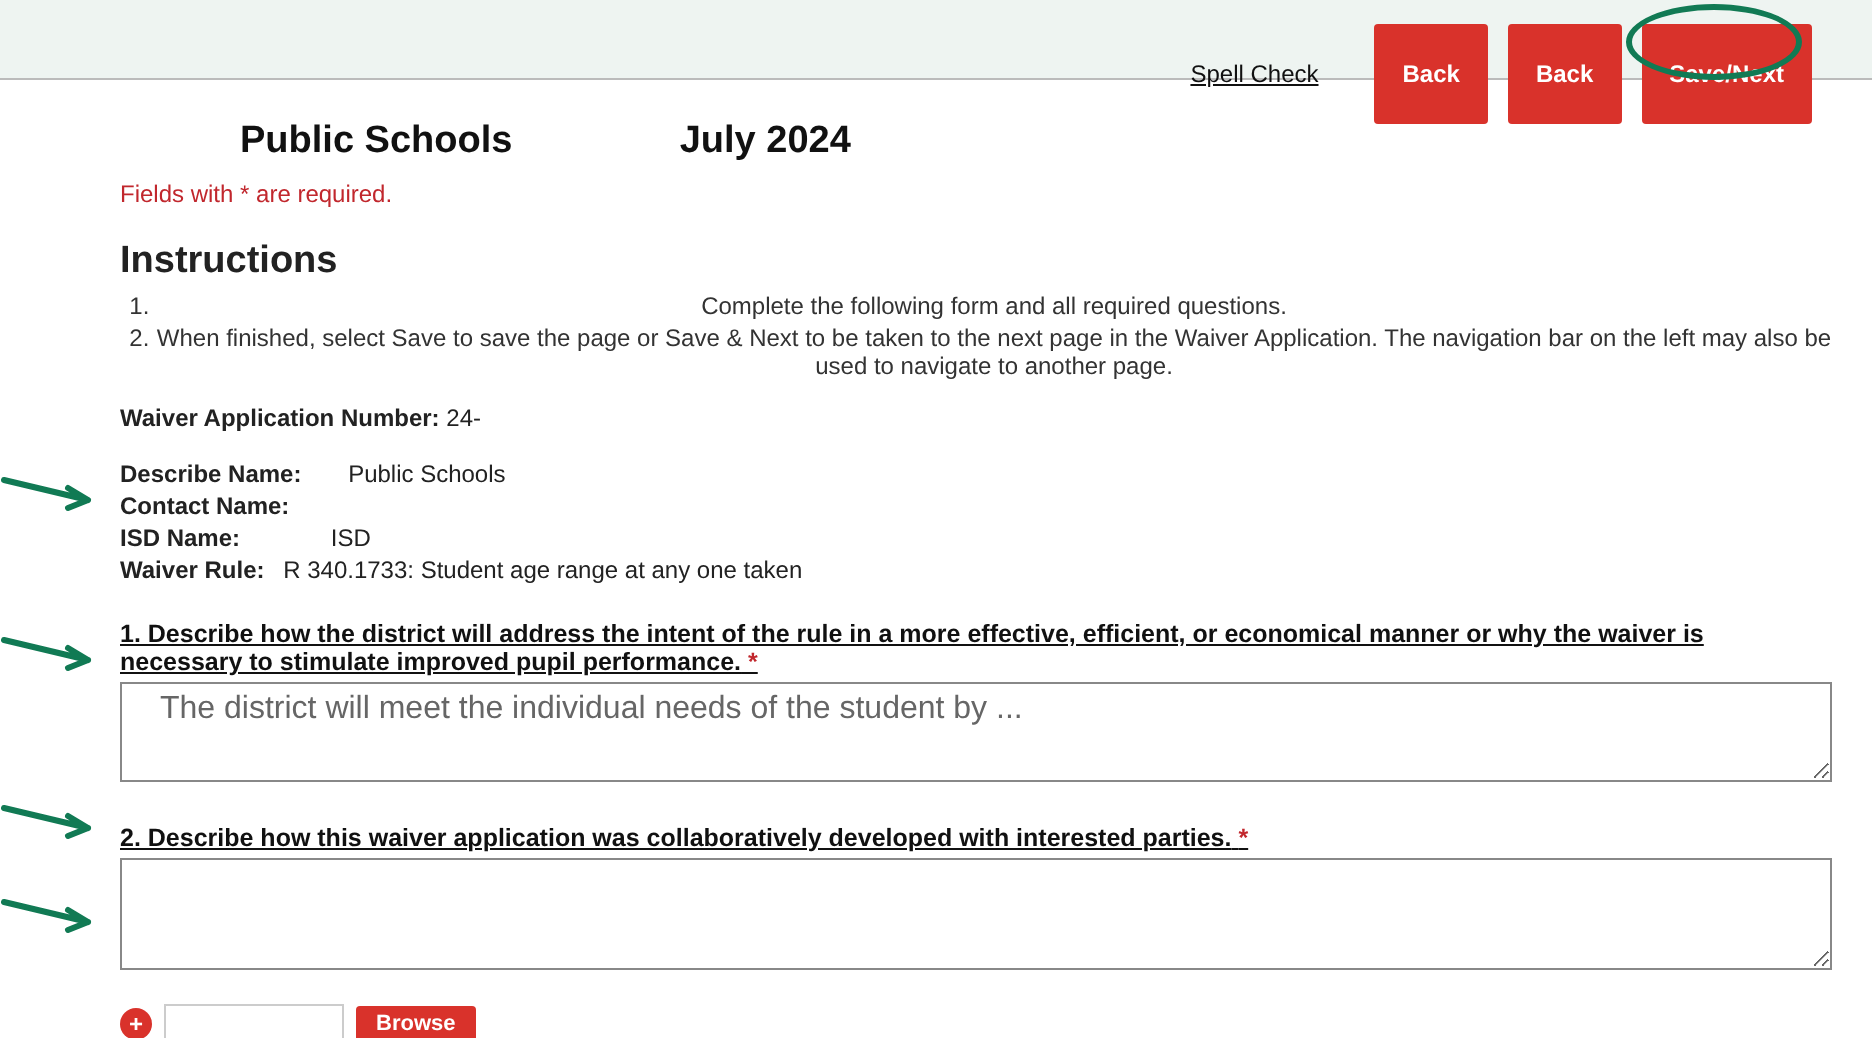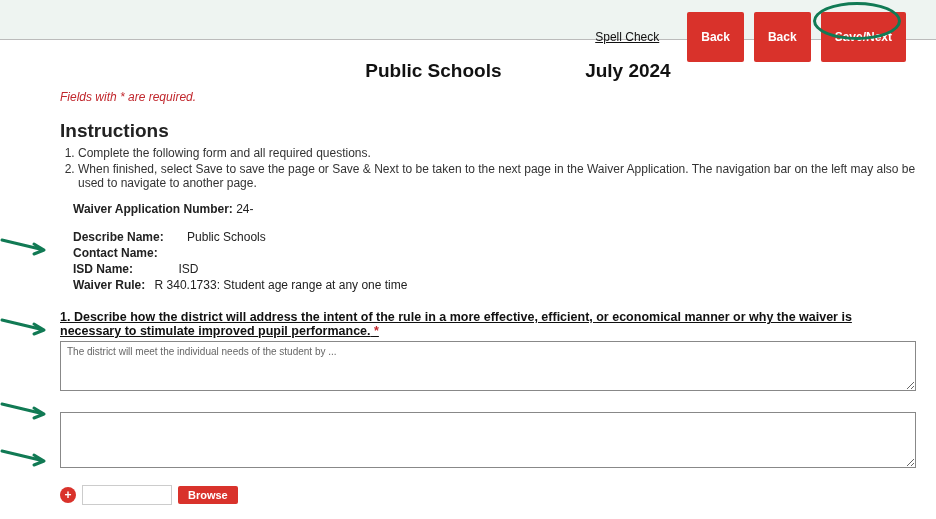--- a/index.html
+++ b/index.html
@@ -4,35 +4,35 @@
 <style>
   * { box-sizing: border-box; }
   html, body { margin:0; padding:0; font-family: "Segoe UI", Arial, sans-serif; font-size:13px; color:#222; background:#fff; }
   .topbar { height:40px; background:#eef4f1; border-bottom:1px solid #bbb; position:relative; }
   .topbar-inner { position:absolute; right:30px; top:12px; display:flex; align-items:center; gap:10px; }
   .spellcheck { color:#111; text-decoration:underline; font-size:12px; cursor:pointer; margin-right:18px; }
   .btn { display:inline-block; background:#d9322b; color:#fff; font-weight:600; font-size:12px; padding:18px 14px; border:none; border-radius:2px; cursor:pointer; }
   .savenext-wrap { position:relative; display:inline-block;border-radius:13px; }
   .circle-annot { position:absolute; border:3px solid #117a54; border-radius:50%; pointer-events:none; }
   .page { padding:10px 20px 40px 60px; position:relative; }
-  .title-row { margin-top:10px; margin-bottom:8px;text-align:center; }
+  .title-row { margin-top:10px; margin-bottom:8px; }
   .title-row span { font-size:19px; font-weight:700; color:#111; }
   .title-left { display:inline-block; margin-left:60px; }
   .title-right { display:inline-block; margin-left:80px; }
-  .req-note { color:#c1272d; font-style:italic; font-size:12px; margin:6px 0 16px 0; }
+  .req-note { color:#c1272d; font-size:12px; margin:6px 0 16px 0; }
   .instr h4 { font-size:19px; font-weight:700; margin:0 0 4px 0; }
-  .instr ol { margin:0 0 12px 18px; padding:0; }
+  .instr ol { margin:0 0 12px 18px; padding:0;text-align:center; }
   .instr li { font-size:12px; color:#333; margin-bottom:2px; }
-  .kv { font-size:12px; margin:2px 13px; }
+  .kv { font-size:12px; margin:2px 0; }
   .kv b { font-weight:700; }
   .kv .val { display:inline-block; margin-left:20px; }
   .section { margin-top:18px; }
   .qlabel { font-size:12.5px; font-weight:700; color:#111; margin-bottom:3px;text-decoration:underline; }
   .req { color:#c1272d; font-weight:700; }
-  textarea.big { width:100%; max-width:860px; height:50px; resize:both; border:1px solid #888; padding:4px 6px; font-family:inherit; font-size:10px; color:#666; }
+  textarea.big { width:100%; max-width:860px; height:50px; resize:both; border:1px solid #888; padding:4px 19px; font-family:inherit; font-size:16px; color:#666; }
   textarea.med { height:56px; }
   .upload-row { margin-top:14px; font-size:12.5px; }
   .upload-ctrl { margin-top:6px; display:flex; align-items:center; gap:6px; }
   .plus-icon { width:16px; height:16px; border-radius:50%; background:#d9322b; color:#fff; display:flex; align-items:center; justify-content:center; font-size:12px; font-weight:700; }
   .file-slot { width:90px; height:20px; border:1px solid #ccc; background:#fff; }
   .browse-btn { background:#d9322b; color:#fff; font-size:11px; font-weight:600; padding:3px 10px; border:none; border-radius:2px; cursor:pointer; }
   
   .arrow { position:absolute; left:0; width:50px; height:20px; pointer-events:none; }
   .arrow svg { width:50px; height:20px; }
 </style>
@@ -101,31 +101,34 @@
   <div class="kv">
     <b>Contact Name:</b>
     <span class="val"></span>
   </div>
   <div class="kv">
     <b>ISD Name:</b>
     <span class="val" style="margin-left:42px">ISD</span>
   </div>
   <div class="kv">
     <b>Waiver Rule:</b>
-    <span style="margin-left:6px">R 340.1733: Student age range at any one time</span>
+    <span style="margin-left:6px">R 340.1733: Student age range at any one taken</span>
   </div>
 
   <div class="section">
     <div class="qlabel">
       <span>1. Describe how the district will address the intent of the rule in a more effective, efficient, or economical manner or why the waiver is necessary to stimulate improved pupil performance.</span> <span class="req">*</span>
     </div>
     <textarea class="big" style="">The district will meet the individual needs of the student by ...</textarea>
   </div>
 
   <div class="section">
+    <div class="qlabel">
+      <span>2. Describe how this waiver application was collaboratively developed with interested parties.</span> <span class="req">*</span>
+    </div>
     <textarea class="big med" style=""></textarea>
   </div>
 
   <div class="upload-row">
     <div class="upload-ctrl">
       <span class="plus-icon">+</span>
       <span class="file-slot"></span>
       <button class="browse-btn">Browse</button>
     </div>
   </div>

